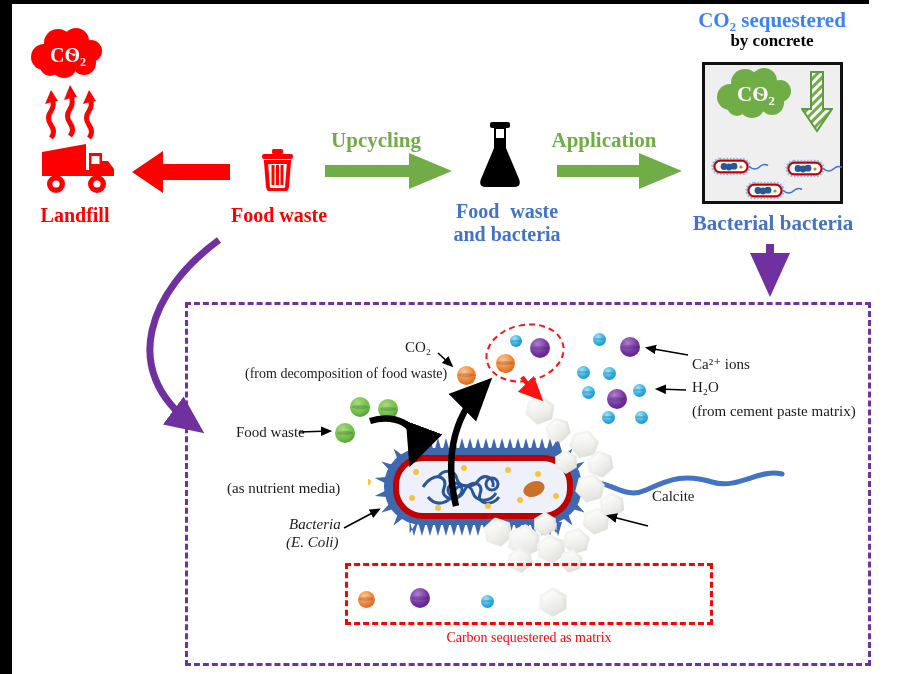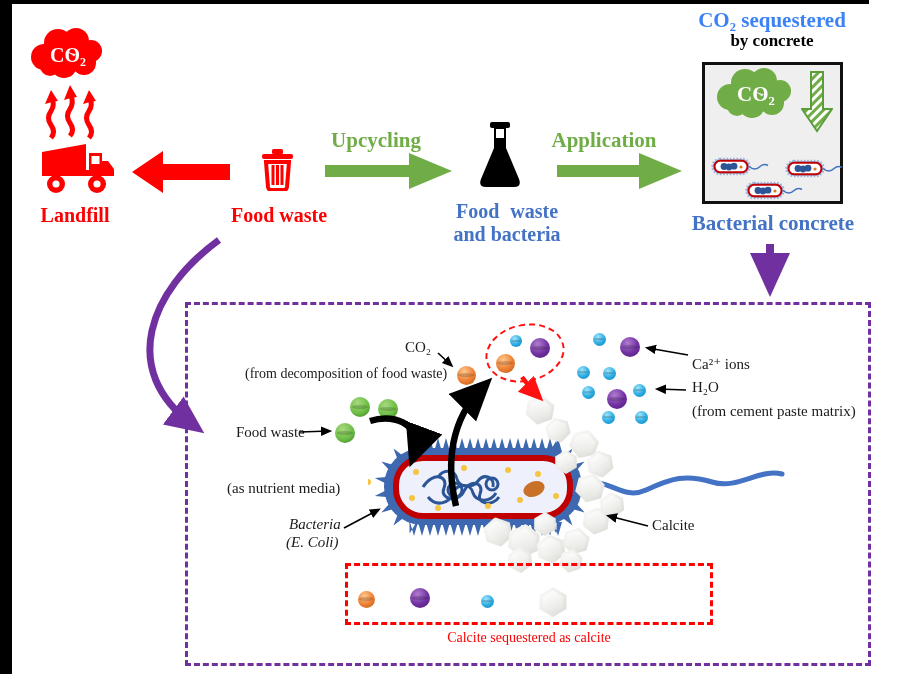--- a/index.html
+++ b/index.html
@@ -164,34 +164,34 @@
    <rect x="1.5" y="3" width="37" height="15" rx="7.5" fill="#5b83c8" opacity="0.5" stroke="#4472C4" stroke-width="2.5" stroke-dasharray="1.5 1.8"></rect>
    <rect x="3.5" y="4.8" width="33" height="11.5" rx="5.7" fill="#fff" stroke="#C00000" stroke-width="2"></rect>
    <circle cx="13" cy="10.5" r="3.4" fill="#2B5597"></circle>
         <circle cx="18" cy="11" r="3.4" fill="#2B5597"></circle>
    <circle cx="23" cy="10.2" r="3.4" fill="#2B5597"></circle>
    <circle cx="30" cy="11" r="1.6" fill="#E07820"></circle>
    <path d="M38,10.5 q6,5 11,0 q4,-3.5 8,-1" stroke="#4472C4" stroke-width="1.6" fill="none"></path>
  </svg>
     </div>
 
-  <div class="lbl hdr blue center" style="left:773px;top:211px;font-size:21px;">Bacterial concrete</div>
+  <div class="lbl hdr blue center" style="left:773px;top:211px;font-size:21px;">Bacterial bacteria</div>
 
   <div class="dashed-purple" style="left:185px;top:302px;width:680px;height:358px;"></div>
 
   <div class="lbl" style="left:405px;top:339px;">CO₂</div>
   <div class="lbl" style="left:245px;top:366px;font-size:14px;">(from decomposition of food waste)</div>
   <div class="lbl" style="left:692px;top:350px;margin-top:6px;">Ca²⁺ ions</div>
   <div class="lbl" style="left:692px;top:379px;">H₂O</div>
   <div class="lbl" style="left:692px;top:403px;">(from cement paste matrix)</div>
   <div class="lbl" style="left:236px;top:424px;">Food waste</div>
   <div class="lbl" style="left:227px;top:466px;margin-top:14px;">(as nutrient media)</div>
   <div class="lbl italic" style="left:289px;top:516px;">Bacteria</div>
   <div class="lbl italic" style="left:286px;top:534px;">(E. Coli)</div>
-  <div class="lbl" style="left:652px;top:517px;">Calcite</div>
+  <div class="lbl" style="left:652px;top:488px;">Calcite</div>
 
   <div class="ellipse-red" style="left:485px;top:324px;width:76px;height:54px;transform:rotate(-12deg);"></div>
 
   <svg class="abs" style="left:368px;top:430px;" width="420" height="115" viewBox="0 0 420 115">
     <path id="spikes" fill="#3E68AF" d="M42,22 L46,8 L50,22 Z M50,22 L54,8 L58,22 Z M58,22 L62,8 L66,22 Z M66,22 L70,8 L74,22 Z M74,22 L78,8 L82,22 Z M82,22 L86,8 L90,22 Z M90,22 L94,8 L98,22 Z M98,22 L102,8 L106,22 Z M106,22 L110,8 L114,22 Z M114,22 L118,8 L122,22 Z M122,22 L126,8 L130,22 Z M130,22 L134,8 L138,22 Z M138,22 L142,8 L146,22 Z M146,22 L150,8 L154,22 Z M154,22 L158,8 L162,22 Z M162,22 L166,8 L170,22 Z M170,22 L174,8 L178,22 Z M178,22 L182,8 L186,22 Z M186,22 L190,8 L194,22 Z M42,92 L46,106 L50,92 Z M50,92 L54,106 L58,92 Z M58,92 L62,106 L66,92 Z M66,92 L70,106 L74,92 Z M74,92 L78,106 L82,92 Z M82,92 L86,106 L90,92 Z M90,92 L94,106 L98,92 Z M98,92 L102,106 L106,92 Z M106,92 L110,106 L114,92 Z M114,92 L118,106 L122,92 Z M122,92 L126,106 L130,92 Z M130,92 L134,106 L138,92 Z M138,92 L142,106 L146,92 Z M146,92 L150,106 L154,92 Z M154,92 L158,106 L162,92 Z M162,92 L166,106 L170,92 Z M170,92 L174,106 L178,92 Z M178,92 L182,106 L186,92 Z M186,92 L190,106 L194,92 Z M49.1,90.9 L41.6,103.4 L41.3,88.8 Z M37.0,86.7 L25.5,95.6 L30.6,82.0 Z M27.3,78.5 L13.4,82.5 L23.1,71.7 Z M21.3,67.3 L6.8,65.9 L19.8,59.4 Z M19.8,54.6 L6.8,48.1 L21.3,46.7 Z M23.1,42.3 L13.4,31.5 L27.3,35.5 Z M30.6,32.0 L25.5,18.4 L37.0,27.3 Z M41.3,25.2 L41.6,10.6 L49.1,23.1 Z M180.9,23.1 L188.4,10.6 L188.7,25.2 Z M193.0,27.3 L204.5,18.4 L199.4,32.0 Z M202.7,35.5 L216.6,31.5 L206.9,42.3 Z M208.7,46.7 L223.2,48.1 L210.2,54.6 Z M210.2,59.4 L223.2,65.9 L208.7,67.3 Z M206.9,71.7 L216.6,82.5 L202.7,78.5 Z M199.4,82.0 L204.5,95.6 L193.0,86.7 Z M188.7,88.8 L188.4,103.4 L180.9,90.9 Z "></path>
     <rect x="16" y="18" width="198" height="77" rx="38" fill="#3E68AF"></rect>
     <path d="M214,58 C238,42 252,72 278,60 S318,44 344,52 S392,38 414,44" stroke="#4472C4" stroke-width="5" fill="none" stroke-linecap="round"></path>
     <rect x="28" y="28" width="174" height="58" rx="27" fill="#EEF1FB" stroke="#C00000" stroke-width="6"></rect>
     <g stroke="#2B5597" stroke-width="3" fill="none">
       <path d="M55,57 c10,-16 26,-11 21,1 c-5,12 15,15 20,3 c5,-12 21,-9 16,3 c-4,10 13,13 19,3"></path>
@@ -249,21 +249,21 @@
       <div class="sphere sp-c" style="left: 632.5px; top: 383.5px; width: 13px; height: 13px;"></div>
       <div class="sphere sp-c" style="left: 601.5px; top: 410.5px; width: 13px; height: 13px;"></div>
       <div class="sphere sp-c" style="left: 634.5px; top: 410.5px; width: 13px; height: 13px;"></div>
       <div class="sphere sp-c" style="left: 480.5px; top: 594.5px; width: 13px; height: 13px;"></div>
       <div class="sphere sp-g" style="left: 350px; top: 397px; width: 20px; height: 20px;"></div>
       <div class="sphere sp-g" style="left: 378px; top: 399px; width: 20px; height: 20px;"></div>
       <div class="sphere sp-g" style="left: 335px; top: 423px; width: 20px; height: 20px;"></div>
     </div>
 
   <div class="dashed-red" style="left:345px;top:563px;width:362px;height:56px;"></div>
-  <div class="lbl center red" style="left:529px;top:630px;font-size:14px;">Calcite sequestered as calcite</div>
+  <div class="lbl center red" style="left:529px;top:630px;font-size:14px;">Carbon sequestered as matrix</div>
 
   <svg class="abs" style="left:0;top:0;pointer-events:none;" width="919" height="674" viewBox="0 0 919 674">
     <defs>
       <marker id="mBk" markerWidth="7" markerHeight="7" refX="4.5" refY="3" orient="auto">
           <path d="M0,0 L6.5,3 L0,6 Z" fill="#000"></path>
         </marker>
       <marker id="mBkS" markerWidth="8" markerHeight="8" refX="5" refY="3" orient="auto">
           <path d="M0,0 L7,3 L0,6 Z" fill="#000"></path>
         </marker>
       <marker id="mRd" markerWidth="6" markerHeight="6" refX="3.5" refY="2.5" orient="auto">

